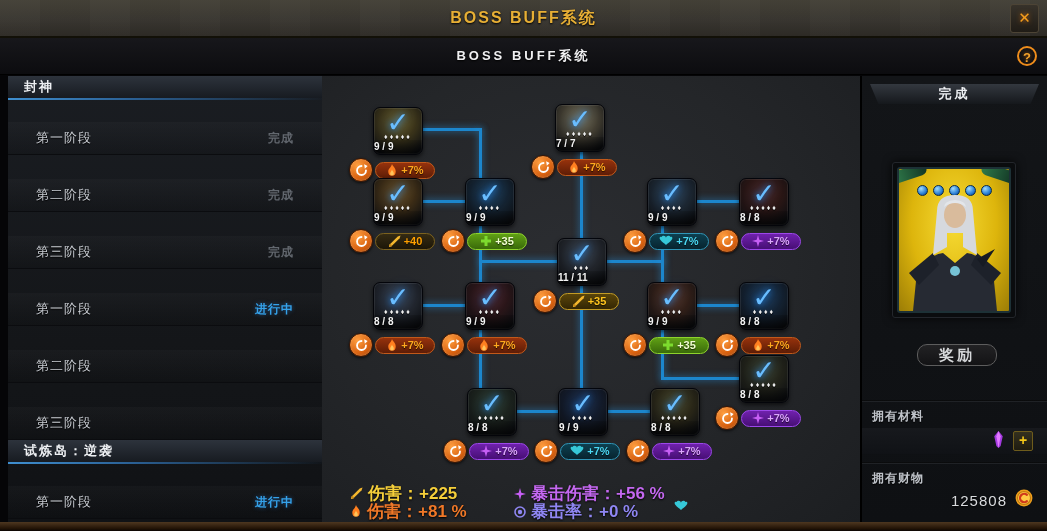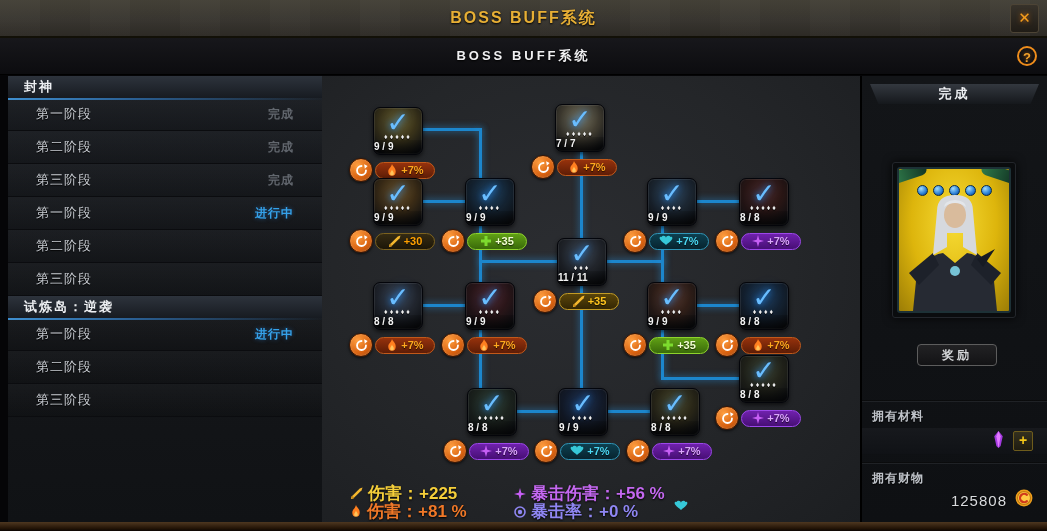--- a/index.html
+++ b/index.html
@@ -29,21 +29,21 @@
     background:linear-gradient(180deg,#1a1d22 0%,#141619 60%,#101215 100%);}
   .side-section-header{height:22px;margin-top:0;position:relative;
     background:linear-gradient(180deg,#2d333c,#171b21);
     display:flex;align-items:center;padding-left:16px;box-sizing:border-box;text-align:center;}
   .side-section-header .hdr-label{color:#eef0f3;font-size:13px;font-weight:bold;letter-spacing:2px;}
   .side-section-header::after{content:"";position:absolute;left:0;right:0;bottom:-2px;height:2px;
     background:linear-gradient(90deg,#3f8fd0,#2a5f93 40%,rgba(20,40,60,.1));}
   .side-item{height:33px;display:flex;align-items:center;justify-content:space-between;
     padding:0 28px 0 28px;box-sizing:border-box;cursor:pointer;
     background:linear-gradient(180deg,rgba(255,255,255,.025),rgba(0,0,0,.12));
-    border-bottom:1px solid #0b0c0f;}
+    border-bottom:1px solid #0b0c0f;margin-top:24px;}
   .side-item .item-label{color:#c9cdd3;font-size:13px;letter-spacing:1px;text-shadow:0 1px 1px #000;}
   .side-item .item-status{font-size:12px;font-weight:bold;letter-spacing:1px;}
   .status-done{color:#62676e;}
   .status-active{color:#35a2ea;text-shadow:0 0 4px rgba(40,120,200,.6);}
 
   
   .tree-col{position:absolute;left:322px;top:76px;width:538px;height:446px;
     background:radial-gradient(ellipse at 45% 42%,#2b2d31 0%,#242629 55%,#1c1e21 100%);}
   .line{position:absolute;background:#1c86cc;box-shadow:0 0 7px rgba(40,150,230,.75);z-index:1;}
   .line.h{height:3px;}
@@ -90,22 +90,22 @@
     background:radial-gradient(ellipse at 50% 38%,#f7dc35 0%,#ddb50c 55%,#9c7d06 100%);}
   .rp-card .leaf{position:absolute;width:34px;height:12px;background:linear-gradient(90deg,#2f7a4a,#123524);
     top:-2px;}
   .rp-card .leaf.l{left:-6px;transform:rotate(-18deg);border-radius:0 8px 8px 0;}
   .rp-card .leaf.r{right:-6px;transform:rotate(18deg);border-radius:8px 0 0 8px;}
   .gems{position:absolute;left:0;right:0;top:16px;display:flex;justify-content:center;gap:5px;}
   .gem-dot{width:9px;height:9px;border-radius:50%;border:1px solid #082a4e;
     background:radial-gradient(circle at 35% 30%,#9fdcff,#2a7fd4 60%,#0c3c7c);}
   .rp-card svg.figure{position:absolute;left:0;bottom:0;}
   .reward-btn{position:absolute;left:55px;top:268px;width:78px;height:20px;cursor:pointer;
-    background:linear-gradient(180deg,#222224,#131315);border:1px solid #5d5d5d;border-radius:4px;
-    color:#d6d8da;font-size:12px;font-weight:bold;letter-spacing:3px;text-align:center;line-height:20px;}
+    background:linear-gradient(180deg,#222224,#131315);border:1px solid #5d5d5d;border-radius:10px;
+    color:#d6d8da;font-size:15px;font-weight:bold;letter-spacing:3px;text-align:center;line-height:20px;}
   .rp-divider{position:absolute;left:0;right:0;height:2px;
     background:linear-gradient(180deg,#000,#2a2d33);}
   .rp-label{position:absolute;left:10px;color:#bfc3c9;font-size:12px;font-weight:bold;letter-spacing:1px;
     text-shadow:0 1px 1px #000;}
   .mat-row{position:absolute;left:0;right:0;top:352px;height:26px;
     background:linear-gradient(180deg,#17191d,#101216);display:flex;align-items:center;
     justify-content:flex-end;gap:8px;padding-right:14px;box-sizing:border-box;}
   .add-btn{width:18px;height:18px;background:linear-gradient(180deg,#34301e,#1f1c10);
     border:1px solid #6e5c1c;border-radius:2px;color:#f5c818;font-size:14px;font-weight:bold;
     text-align:center;line-height:16px;cursor:pointer;}
@@ -292,21 +292,21 @@
             <path d="M9.8 0.4L13.6 2.2 10.6 5.2Z" fill="#fff"></path>
           </svg>
         </div>
         <div class="pill sword-dark">
           <span class="ic" style="display: inline-flex;">
             <svg width="13" height="13" viewBox="0 0 14 14">
               <path d="M1 13L3.5 12.5 12.5 3.5 13.5 0.5 10.5 1.5 1.5 10.5Z" fill="#f5b82e"></path>
               <path d="M2.5 9.5L4.5 11.5 3 13 1 11Z" fill="#c78a1a"></path>
             </svg>
           </span>
-          <span class="pval">+30</span>
+          <span class="pval">+40</span>
         </div>
       </div>
     </div>
     <div class="node" style="left: 143px; top: 102px;">
       <div class="nicon" style="background: radial-gradient(circle at 50% 30%, rgb(30, 58, 82), rgb(11, 13, 17) 88%);">
         <div class="ncheck">✓</div>
         <div class="nstars">♦♦♦♦</div>
         <div class="ncount">9 / 9</div>
       </div>
       <div class="buffrow">

